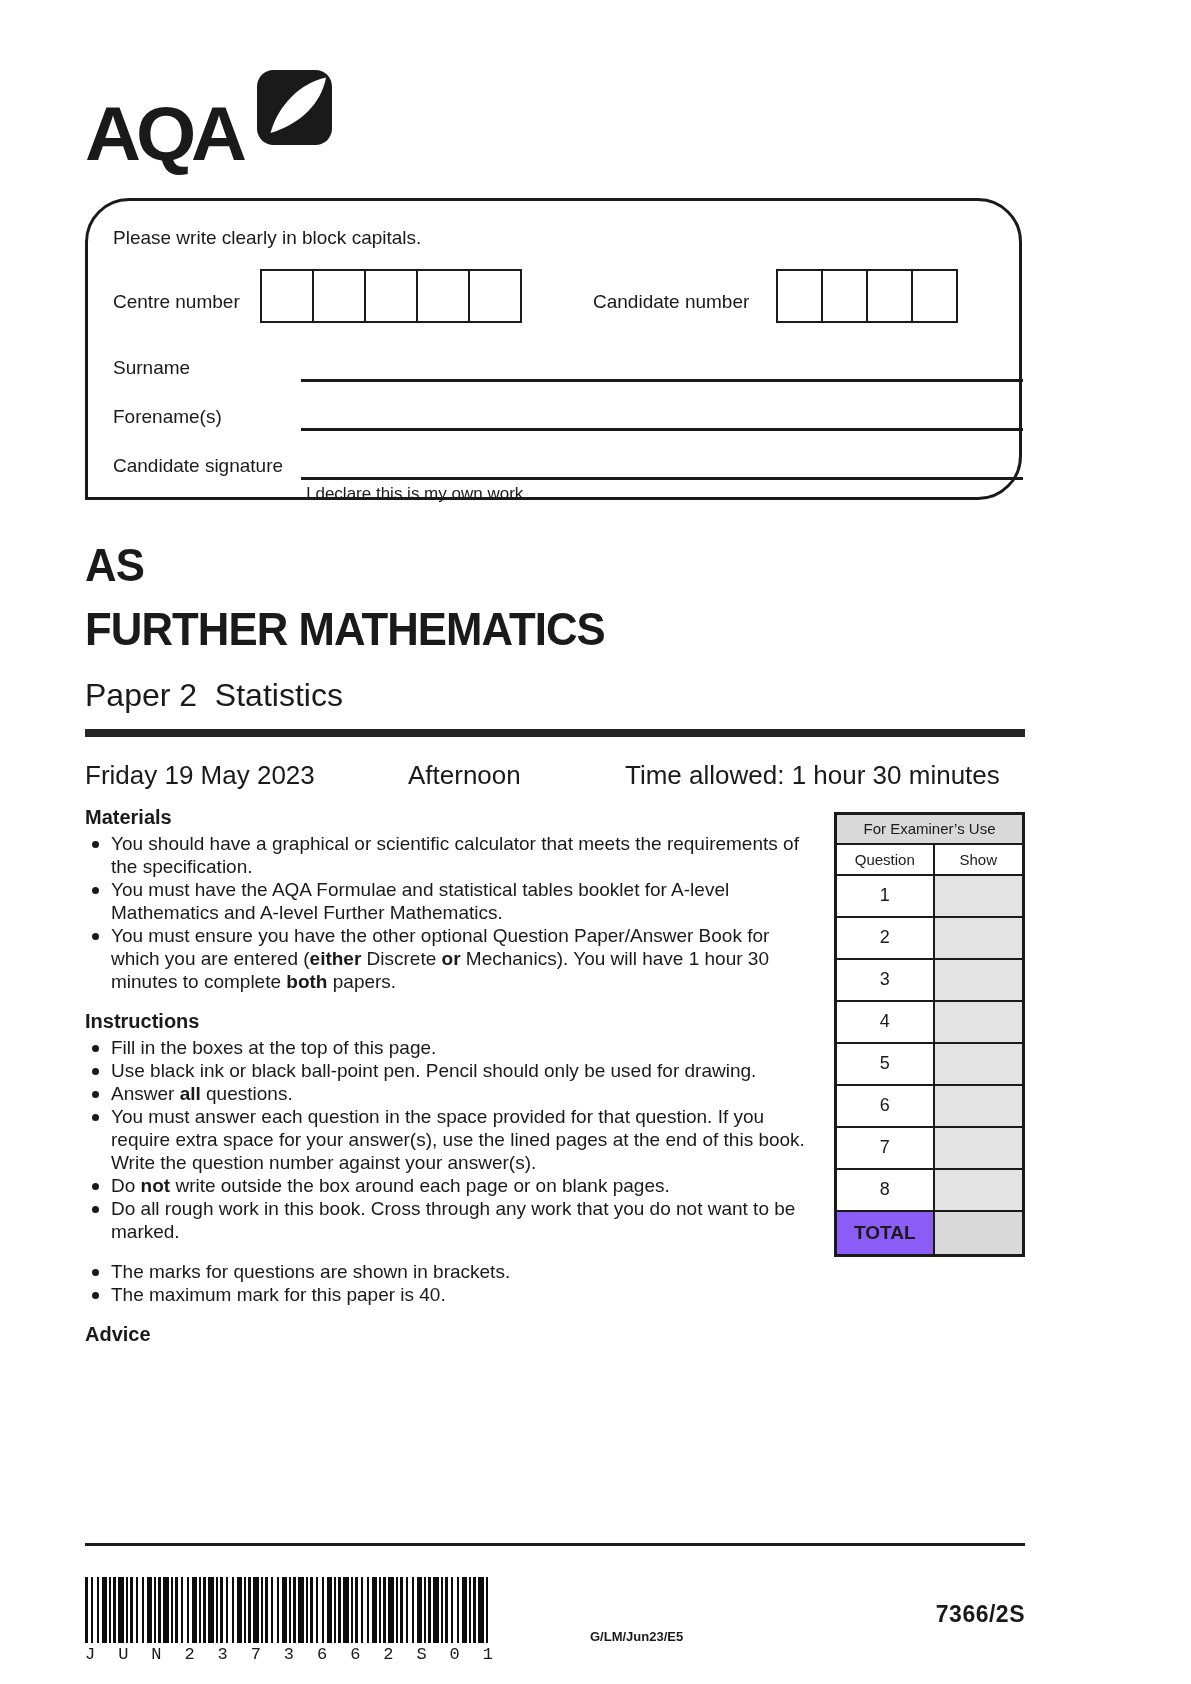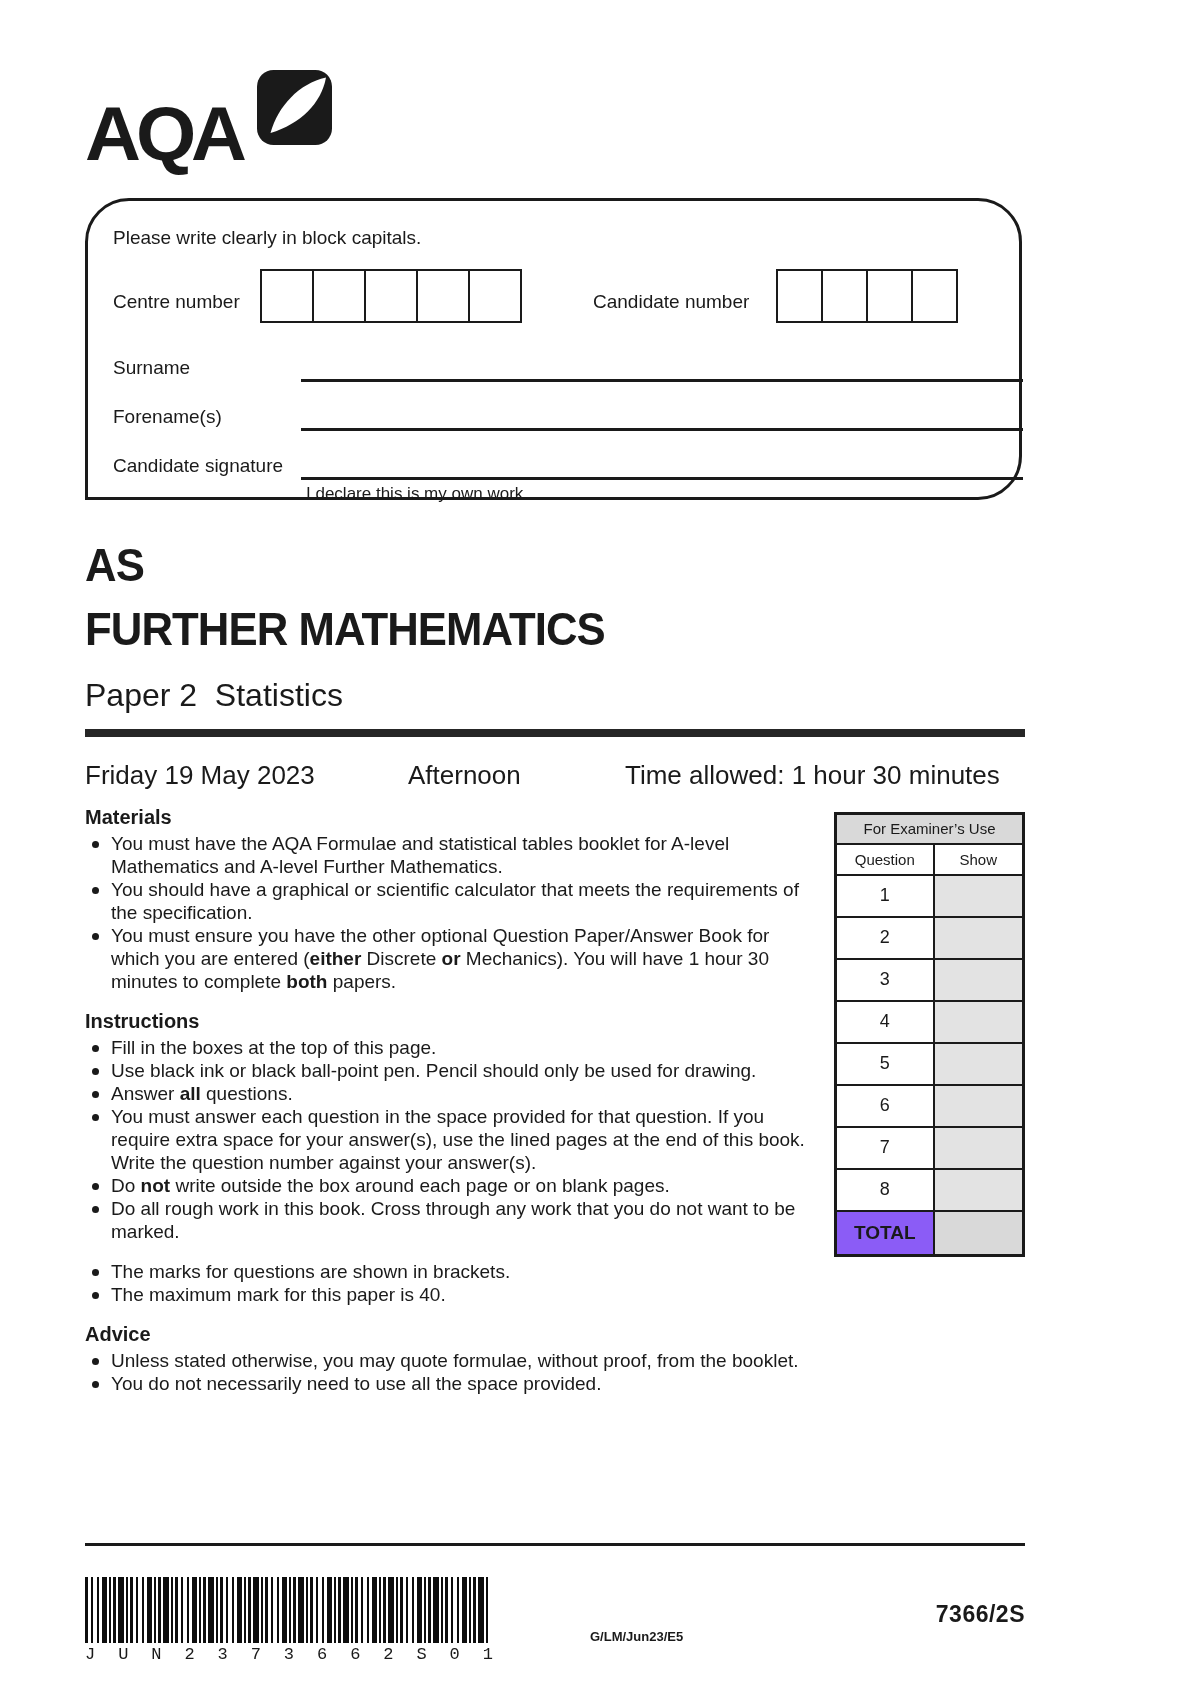--- a/index.html
+++ b/index.html
@@ -145,22 +145,22 @@
     <span class="session-date">Friday 19 May 2023</span>
     <span class="session-name">Afternoon</span>
     <span class="session-time">Time allowed: 1 hour 30 minutes</span>
   </div>
 
   <div class="main">
     <div id="sections">
         <div class="section">
           <div class="sec-h">Materials</div>
           <ul class="bullets">
+            <li>You should have a graphical or scientific calculator that meets the requirements of the specification.</li>
             <li>You must have the AQA Formulae and statistical tables booklet for A-level Mathematics and A-level Further Mathematics.</li>
-            <li>You should have a graphical or scientific calculator that meets the requirements of the specification.</li>
             <li>You must ensure you have the other optional Question Paper/Answer Book for which you are entered (<b>either</b> Discrete <b>or</b> Mechanics).  You will have 1 hour 30 minutes to complete <b>both</b> papers.</li>
           </ul>
         </div>
         <div class="section">
           <div class="sec-h">Instructions</div>
           <ul class="bullets">
             <li>Fill in the boxes at the top of this page.</li>
             <li>Use black ink or black ball-point pen.  Pencil should only be used for drawing.</li>
             <li>Answer <b>all</b> questions.</li>
             <li>You must answer each question in the space provided for that question. If you require extra space for your answer(s), use the lined pages at the end of this book.  Write the question number against your answer(s).</li>
@@ -169,24 +169,20 @@
           </ul>
         </div>
         <div class="section">
           <ul class="bullets">
             <li>The marks for questions are shown in brackets.</li>
             <li>The maximum mark for this paper is 40.</li>
           </ul>
         </div>
         <div class="section">
           <div class="sec-h">Advice</div>
-          <ul class="bullets">
-            <li>Unless stated otherwise, you may quote formulae, without proof, from the booklet.</li>
-            <li>You do not necessarily need to use all the space provided.</li>
-          </ul>
         </div>
       </div>
 
     <table class="examiner">
       <thead>
         <tr>
             <th class="ex-title" colspan="2">For Examiner’s Use</th>
           </tr>
         <tr>
           <th class="ex-colhead">Question</th>

